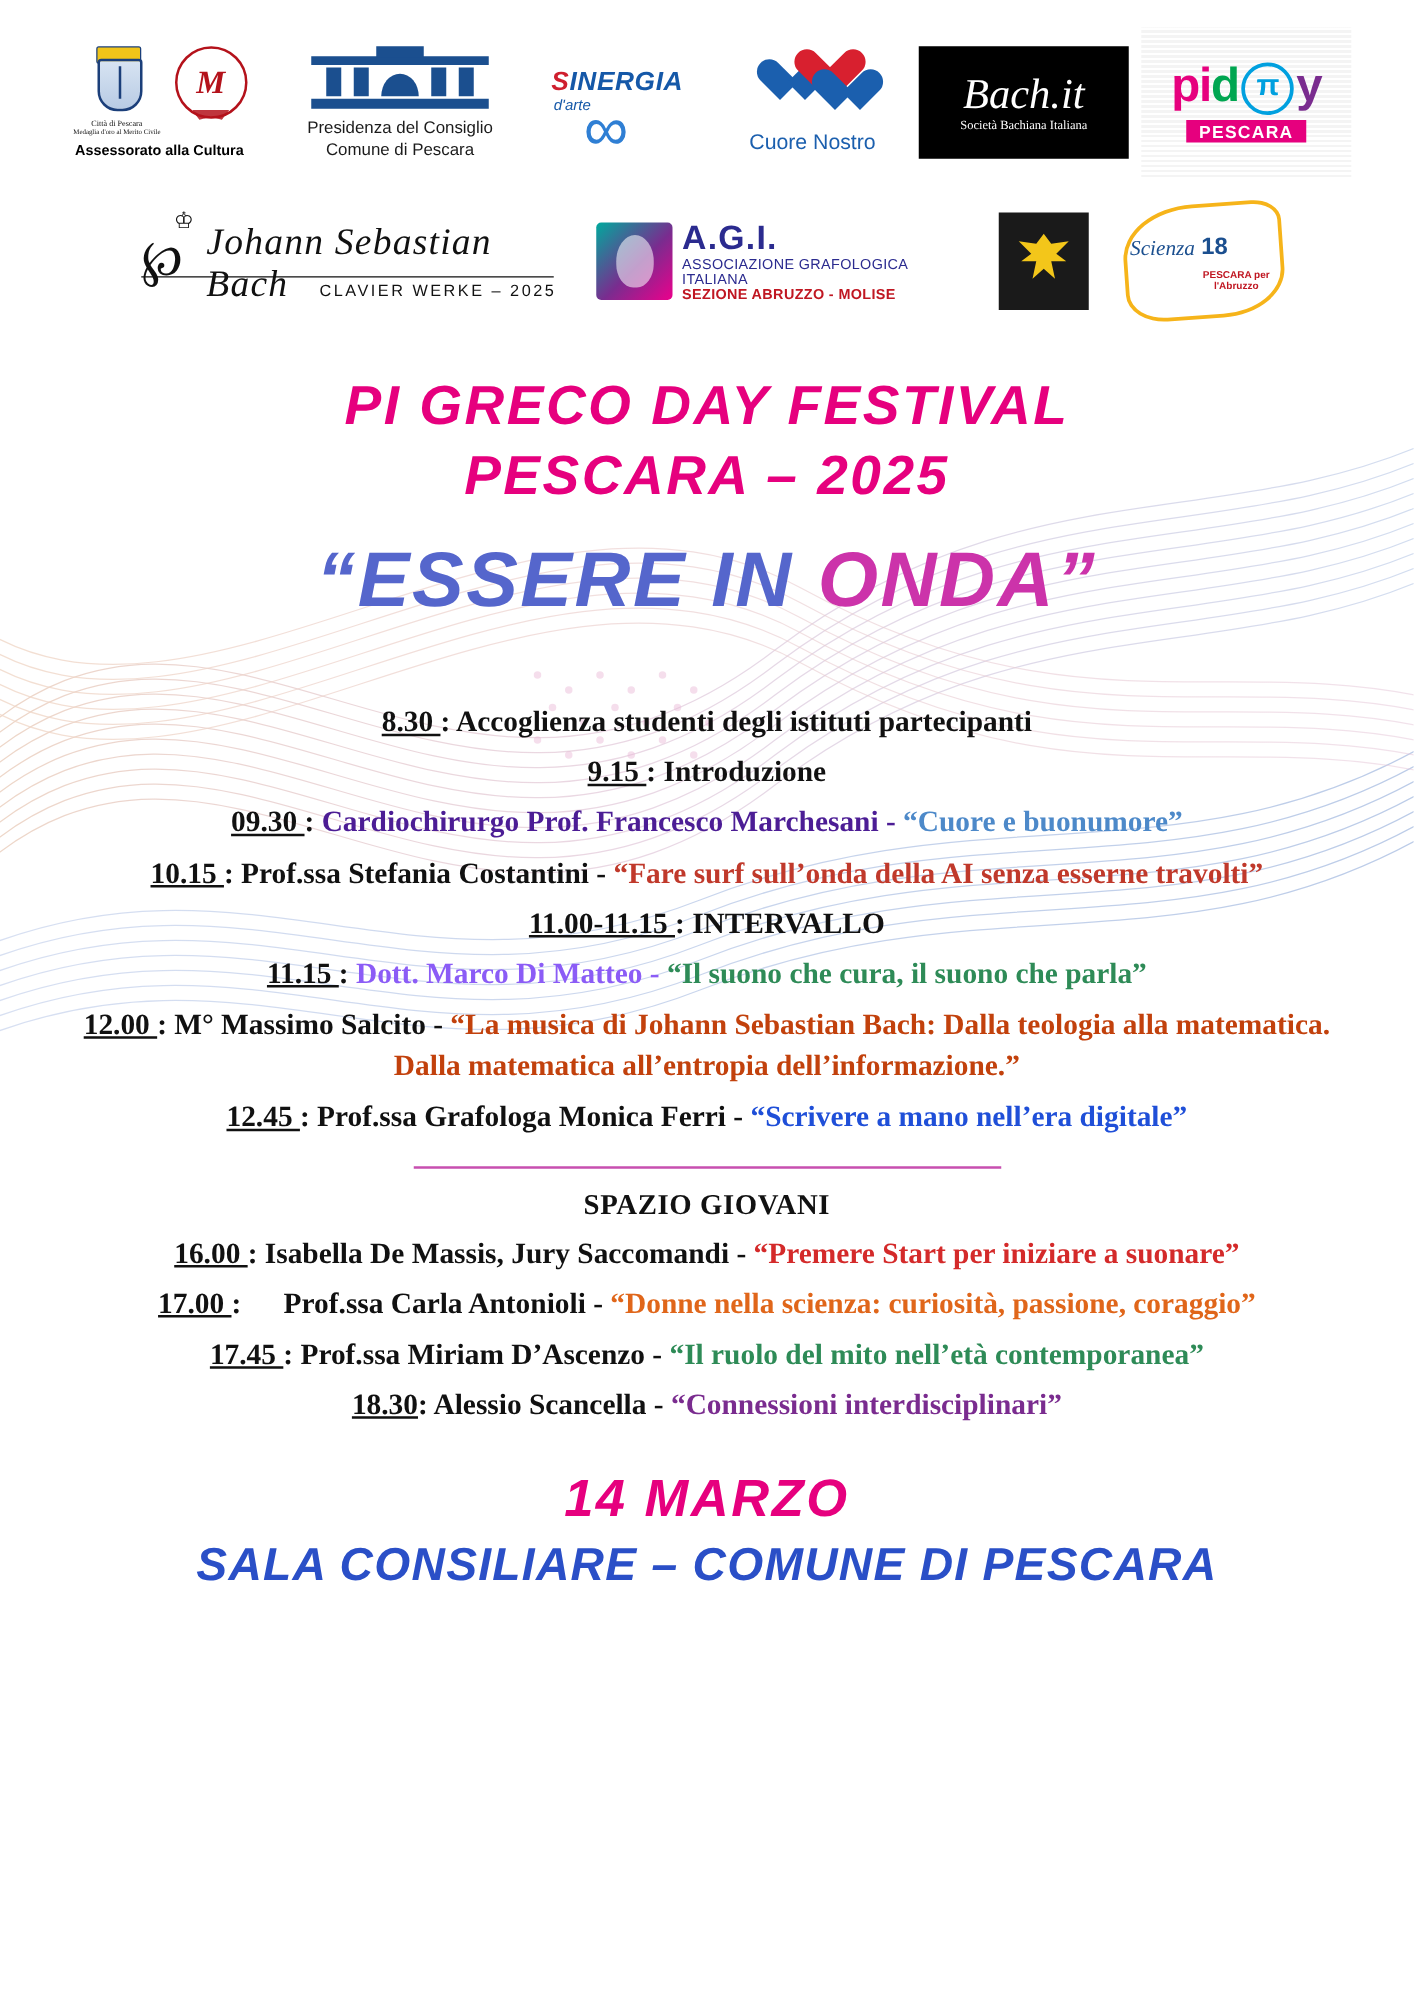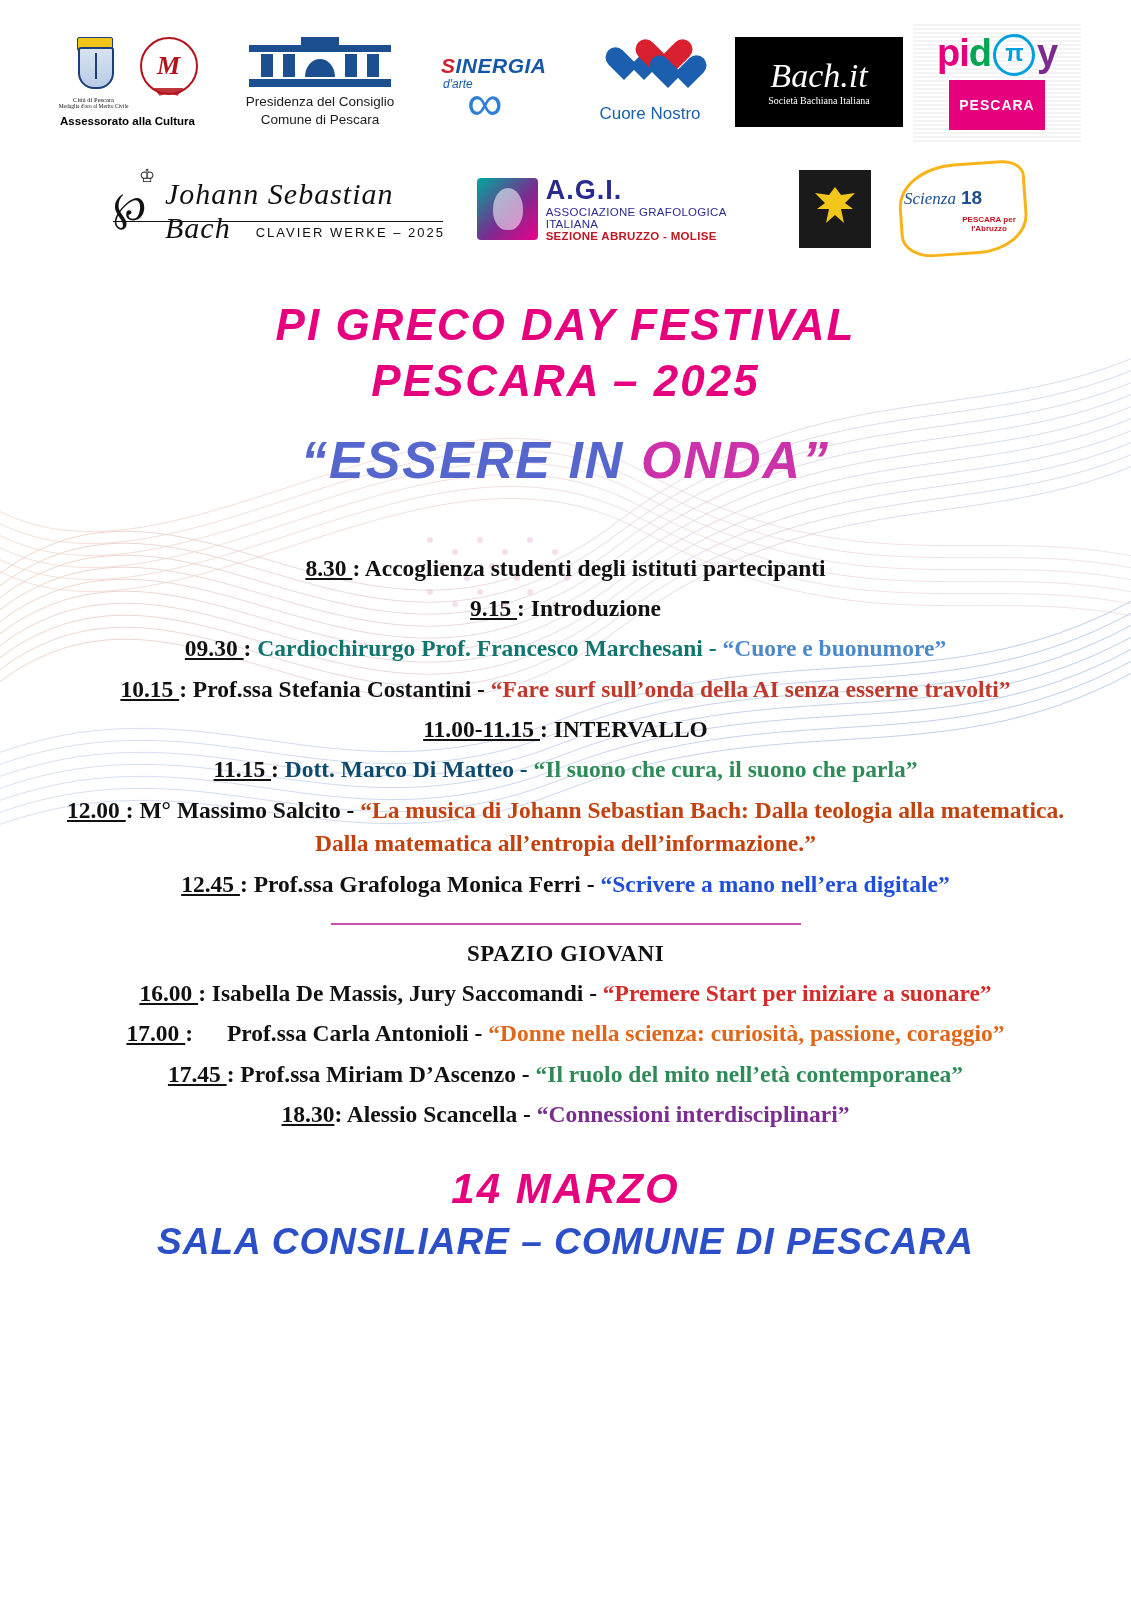--- a/index.html
+++ b/index.html
@@ -192,21 +192,21 @@
   .piday .pi-word .d { color: #00a651; }
   .piday .pi-word .y { color: #7a2c8f; }
   .piday .circle {
     display:inline-block; width: 36px; height: 36px; border-radius:50%;
     border: 3px solid #00a0df; color:#00a0df; font-size: 24px; line-height: 31px;
     text-align:center; vertical-align: middle; margin: 0 2px;
   }
   .piday .pescara {
     font-family: "Liberation Sans", sans-serif; font-weight: bold;
     background: #e6007e; color: #fff; font-size: 14px;
-    padding: 17px 10px; margin-top: 4px; letter-spacing: 1px;
+    padding: 1px 10px; margin-top: 4px; letter-spacing: 1px;
   }
 
   
   .clavier { width: 400px; position: relative; height: 92px; }
   .clavier .sig {
     font-family: "Liberation Serif", serif; font-style: italic;
     font-size: 30px; color: #111; position: absolute; left: 110px; top: 14px;
     letter-spacing: 1px;
   }
   .clavier .mono {
@@ -277,21 +277,21 @@
     font-family: "Liberation Sans", sans-serif;
     font-weight: bold; font-style: italic;
     font-size: 44px; letter-spacing: 2px;
     color: #e6007e;
     line-height: 1.28;
   }
   .t-quote {
     margin-top: 24px;
     font-family: "Liberation Sans", sans-serif;
     font-weight: bold; font-style: italic;
-    font-size: 52px; letter-spacing: 2px;
+    font-size: 62px; letter-spacing: 2px;
     line-height: 1;
   }
   .t-quote .blue { color: #5566cc; }
   .t-quote .mag { color: #cc33aa; }
 
   
   .program {
     position: relative; z-index: 3;
     margin: 66px auto 0 auto;
     width: 1030px;
@@ -511,24 +511,24 @@
   <div class="t-main">PESCARA – 2025</div>
   <div class="t-quote">
     <span class="blue">“</span><span class="blue">ESSERE IN </span><span class="mag">ONDA</span><span class="mag">”</span>
   </div>
 </div>
 
 <div class="program">
   <div id="program-list-1">
       <div class="line"><span class="time">8.30 </span><span>: </span><span class="plain" style="color: rgb(17, 17, 17);">Accoglienza studenti degli istituti partecipanti</span></div>
       <div class="line"><span class="time">9.15 </span><span>: </span><span class="plain" style="color: rgb(17, 17, 17);">Introduzione</span></div>
-      <div class="line"><span class="time">09.30 </span><span>: </span><span class="plain" style="color: #0f766e;">Cardiochirurgo Prof. Francesco Marchesani - </span><span class="talk" style="color: rgb(77, 137, 201);">“Cuore e buonumore”</span></div>
+      <div class="line"><span class="time">09.30 </span><span>: </span><span class="plain" style="color: #4c1d95;">Cardiochirurgo Prof. Francesco Marchesani - </span><span class="talk" style="color: rgb(77, 137, 201);">“Cuore e buonumore”</span></div>
       <div class="line"><span class="time">10.15 </span><span>: </span><span class="plain" style="color: rgb(17, 17, 17);">Prof.ssa Stefania Costantini - </span><span class="talk" style="color: rgb(192, 57, 43);">“Fare surf sull’onda della AI senza esserne travolti”</span></div>
       <div class="line"><span class="time">11.00-11.15 </span><span>: </span><span class="plain" style="color: rgb(17, 17, 17);">INTERVALLO</span></div>
-      <div class="line"><span class="time">11.15 </span><span>: </span><span class="plain" style="color: #0c4a6e;">Dott. Marco Di Matteo - </span><span class="talk" style="color: rgb(46, 139, 87);">“Il suono che cura, il suono che parla”</span></div>
+      <div class="line"><span class="time">11.15 </span><span>: </span><span class="plain" style="color: #8b5cf6;">Dott. Marco Di Matteo - </span><span class="talk" style="color: rgb(46, 139, 87);">“Il suono che cura, il suono che parla”</span></div>
       <div class="line"><span class="time">12.00 </span><span>: </span><span class="plain" style="color: rgb(17, 17, 17);">M° Massimo Salcito - </span><span class="talk" style="color: #c2410c;">“La musica di Johann Sebastian Bach: Dalla teologia alla matematica. Dalla matematica all’entropia dell’informazione.”</span></div>
       <div class="line"><span class="time">12.45 </span><span>: </span><span class="plain" style="color: rgb(17, 17, 17);">Prof.ssa Grafologa Monica Ferri - </span><span class="talk" style="color: rgb(31, 79, 216);">“Scrivere a mano nell’era digitale”</span></div>
     </div>
   <div class="divider"></div>
   <div class="spazio">SPAZIO GIOVANI</div>
   <div id="program-list-2">
       <div class="line"><span class="time">16.00 </span><span>: </span><span class="plain" style="color: rgb(17, 17, 17);">Isabella De Massis, Jury Saccomandi - </span><span class="talk" style="color: rgb(212, 42, 42);">“Premere Start per iniziare a suonare”</span></div>
       <div class="line"><span class="time">17.00 </span><span>: </span><span class="plain" style="color: rgb(17, 17, 17); margin-left: 28px;">Prof.ssa Carla Antonioli - </span><span class="talk" style="color: rgb(224, 102, 26);">“Donne nella scienza: curiosità, passione, coraggio”</span></div>
       <div class="line"><span class="time">17.45 </span><span>: </span><span class="plain" style="color: rgb(17, 17, 17);">Prof.ssa Miriam D’Ascenzo - </span><span class="talk" style="color: rgb(46, 139, 87);">“Il ruolo del mito nell’età contemporanea”</span></div>
       <div class="line"><span class="time">18.30</span><span>: </span><span class="plain" style="color: rgb(17, 17, 17);">Alessio Scancella - </span><span class="talk" style="color: rgb(122, 44, 143);">“Connessioni interdisciplinari”</span></div>

